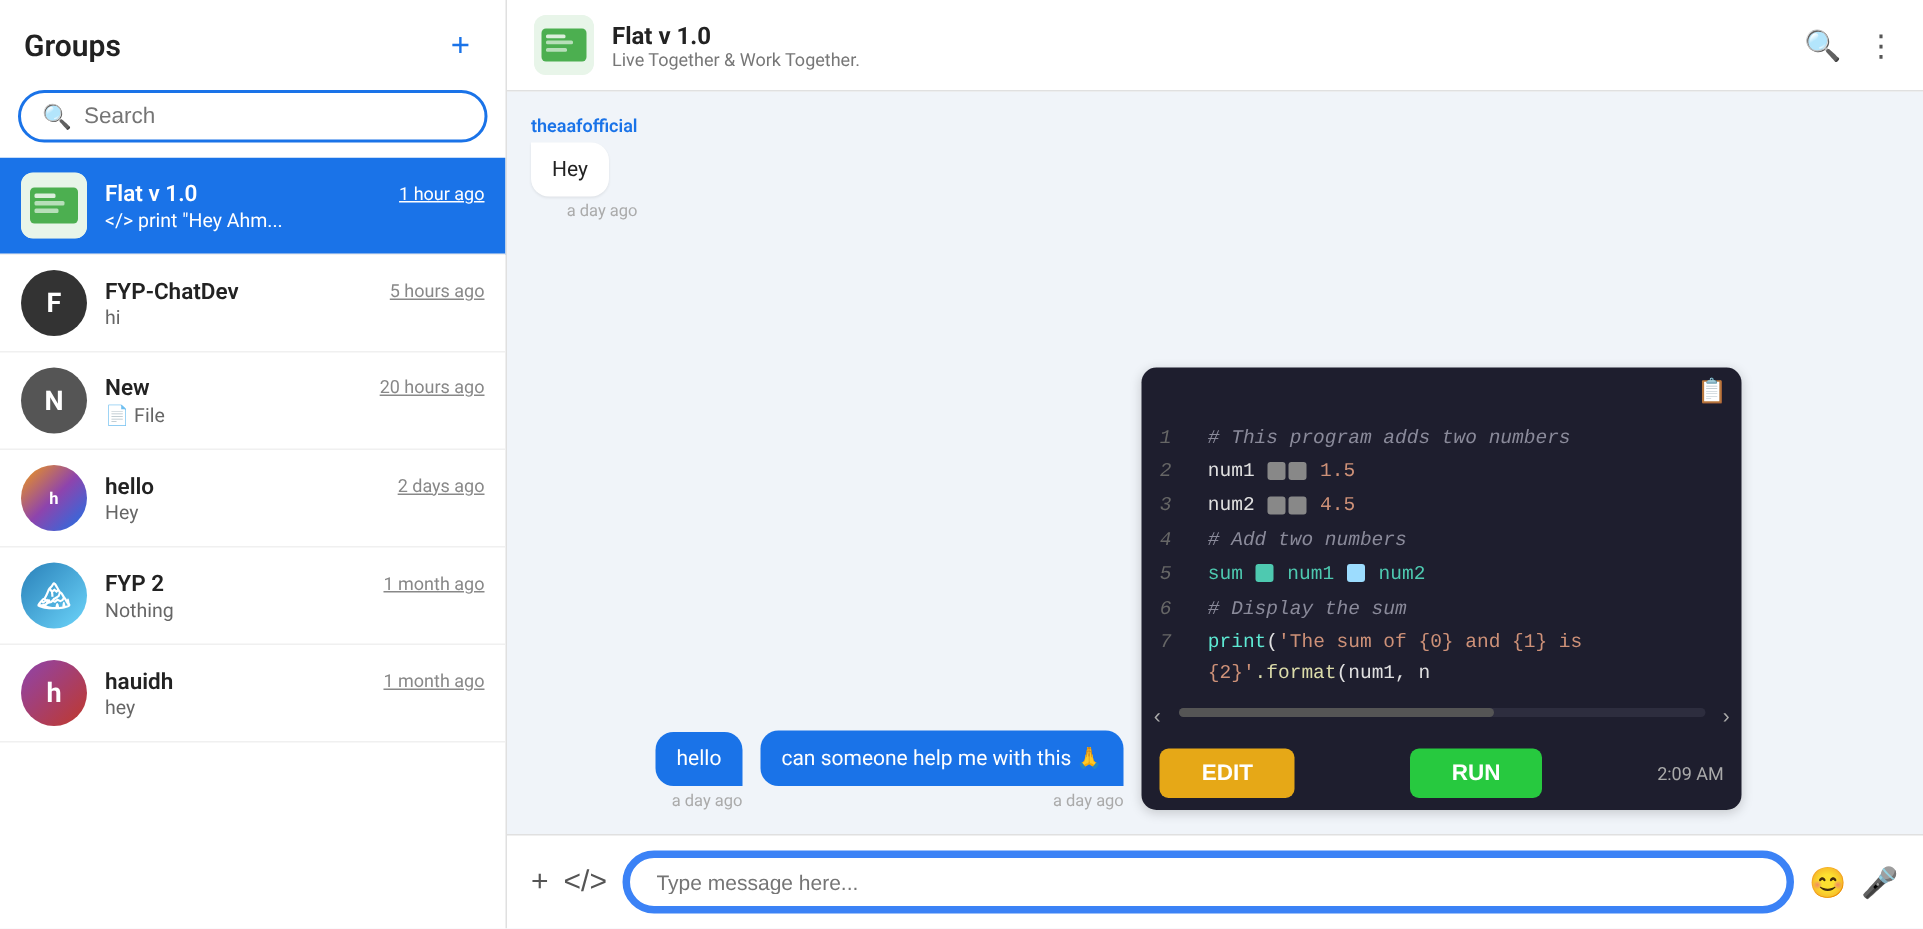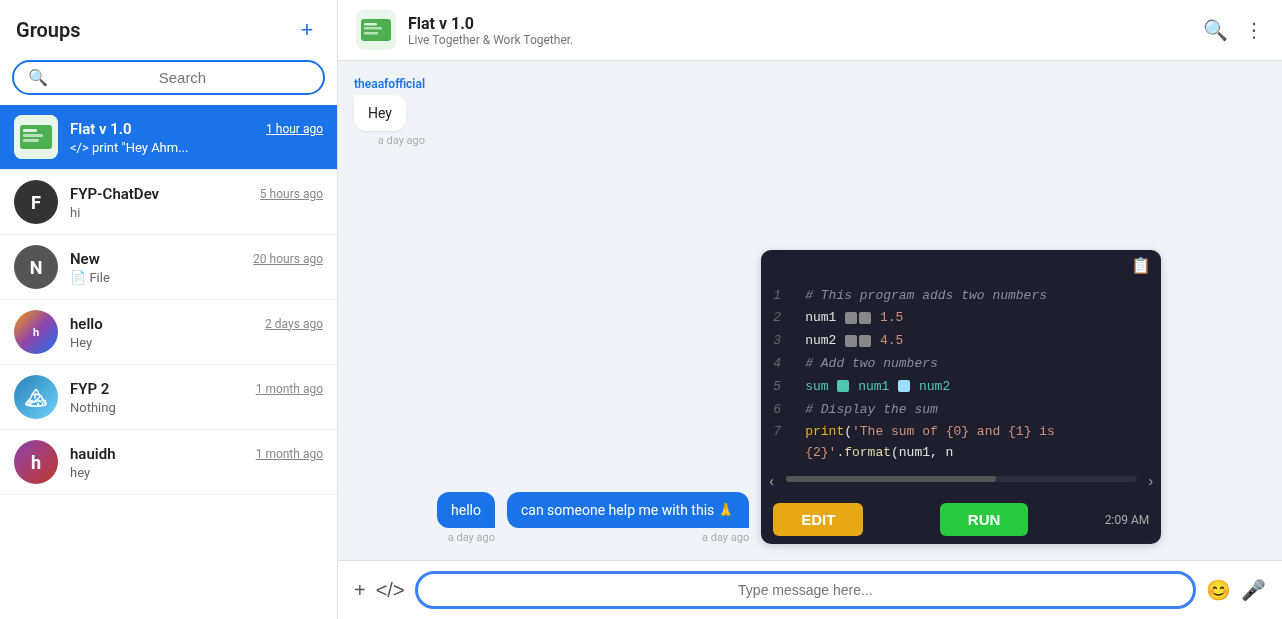--- a/index.html
+++ b/index.html
@@ -5,21 +5,21 @@
     * { margin: 0; padding: 0; box-sizing: border-box; }
     body { font-family: -apple-system, BlinkMacSystemFont, 'Segoe UI', Roboto, sans-serif; display: flex; height: 619px; width: 1282px; overflow: hidden; background: #fff; }
 
     
     .sidebar { width: 338px; border-right: 1px solid #e0e0e0; display: flex; flex-direction: column; background: #fff; }
     .sidebar-header { display: flex; align-items: center; justify-content: space-between; padding: 16px 16px 8px 16px; }
     .sidebar-title { font-size: 20px; font-weight: 600; color: #222; }
     .sidebar-add-btn { width: 28px; height: 28px; background: none; border: none; cursor: pointer; font-size: 22px; color: #1a73e8; display: flex; align-items: center; justify-content: center; }
     .search-bar { margin: 8px 12px 10px 12px; display: flex; align-items: center; background: #fff; border: 2px solid #1a73e8; border-radius: 24px; padding: 6px 14px; }
     .search-icon { color: #1a73e8; font-size: 16px; margin-right: 8px; }
-    .search-input { border: none; outline: none; font-size: 15px; color: #444; background: transparent; width: 100%; text-align: center; }
+    .search-input { border: none; outline: none; font-size: 15px; color: #444; background: transparent; width: 100%; }
     .group-list { flex: 1; overflow-y: auto; }
     .group-item { display: flex; align-items: center; padding: 10px 14px; cursor: pointer; border-bottom: 1px solid #f0f0f0; }
     .group-item.active { background: #1a73e8; }
     .group-item.active .group-name, .group-item.active .group-last-msg, .group-item.active .group-time { color: #fff; }
     .group-avatar { width: 44px; height: 44px; border-radius: 50%; background: #ccc; margin-right: 12px; flex-shrink: 0; display: flex; align-items: center; justify-content: center; overflow: hidden; font-size: 13px; font-weight: bold; color: #fff; }
     .group-info { flex: 1; min-width: 0; }
     .group-name-row { display: flex; justify-content: space-between; align-items: center; }
     .group-name { font-size: 15px; font-weight: 600; color: #222; white-space: nowrap; overflow: hidden; text-overflow: ellipsis; }
     .group-time { font-size: 12px; color: #888; white-space: nowrap; margin-left: 6px; text-decoration: underline; }
     .group-last-msg { font-size: 13px; color: #666; margin-top: 2px; white-space: nowrap; overflow: hidden; text-overflow: ellipsis; }
@@ -52,35 +52,35 @@
     
     .code-block { background: #1e1e2e; border-radius: 10px; width: 400px; overflow: hidden; box-shadow: 0 2px 8px rgba(0,0,0,0.18); margin-top: 4px; }
     .code-header { display: flex; justify-content: flex-end; padding: 6px 10px; }
     .code-copy-btn { background: none; border: none; cursor: pointer; color: #aaa; font-size: 16px; }
     .code-lines { padding: 4px 0 8px 0; }
     .code-line { display: flex; align-items: flex-start; padding: 1px 12px; font-family: 'Courier New', monospace; font-size: 13px; line-height: 1.6; }
     .line-num { color: #666; min-width: 20px; margin-right: 12px; user-select: none; font-style: italic; }
     .code-comment { color: #8a8a9a; font-style: italic; }
     .code-var { color: #e0e0e0; }
     .code-green { color: #4ec9b0; }
-    .code-pink { color: #eab308; }
+    .code-pink { color: #5eead4; }
     .code-str { color: #ce9178; }
     .code-scrollbar { height: 6px; background: #2d2d3e; margin: 2px 8px 6px 8px; border-radius: 3px; position: relative; }
     .code-scrollbar-thumb { height: 6px; background: #555; border-radius: 3px; width: 60%; }
     .code-scroll-row { display: flex; align-items: center; padding: 0 8px 6px 8px; gap: 4px; }
     .code-scroll-arrow { color: #aaa; font-size: 14px; cursor: pointer; background: none; border: none; }
     .code-footer { display: flex; align-items: center; justify-content: space-between; padding: 8px 12px; }
     .btn-edit { background: #e6a817; color: #fff; border: none; border-radius: 6px; padding: 8px 28px; font-size: 15px; font-weight: 600; cursor: pointer; }
     .btn-run { background: #27c93f; color: #fff; border: none; border-radius: 6px; padding: 8px 28px; font-size: 15px; font-weight: 600; cursor: pointer; }
     .code-time { font-size: 12px; color: #aaa; }
 
     
     .chat-input-bar { background: #fff; border-top: 1px solid #e0e0e0; padding: 10px 16px; display: flex; align-items: center; gap: 10px; }
     .input-icon-btn { background: none; border: none; font-size: 20px; cursor: pointer; color: #555; }
-    .chat-input { flex: 1; border: 3px solid #3b82f6; border-radius: 24px; padding: 8px 18px; font-size: 14px; outline: none; color: #444; text-align: center; }
+    .chat-input { flex: 1; border: 5px solid #3b82f6; border-radius: 24px; padding: 8px 18px; font-size: 14px; outline: none; color: #444; }
 
     
     .inline-box { display: inline-block; width: 12px; height: 12px; background: #888; border-radius: 2px; margin: 0 1px; vertical-align: middle; }
     .inline-box-g { background: #4ec9b0; }
     .inline-box-b { background: #9cdcfe; }
     .av-dark { background: #333; }
     .av-mountain { background: linear-gradient(135deg, #2980b9, #6dd5fa); }
     .av-flatv { background: #e8f5e9; border-radius: 8px; }
   </style>
 </head>

